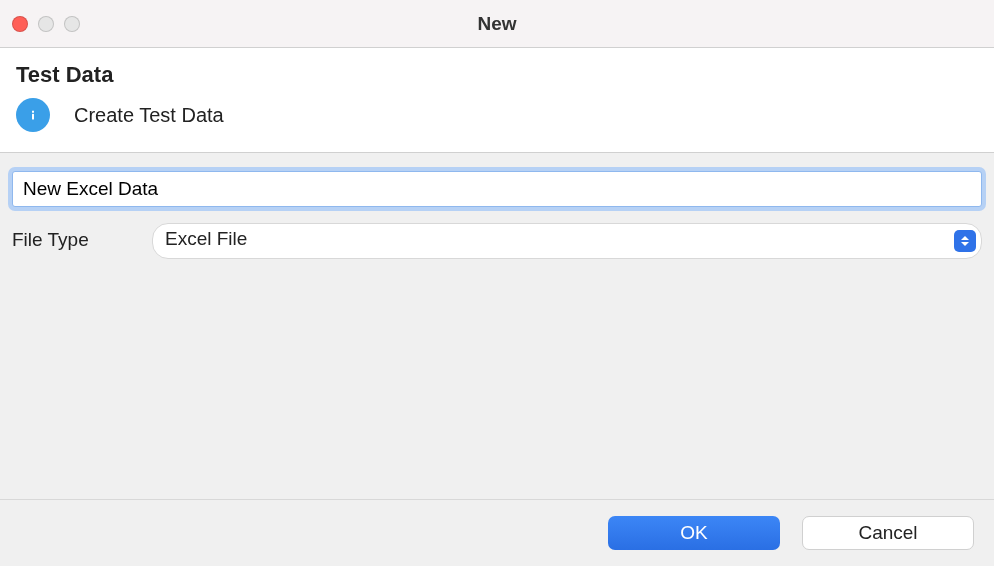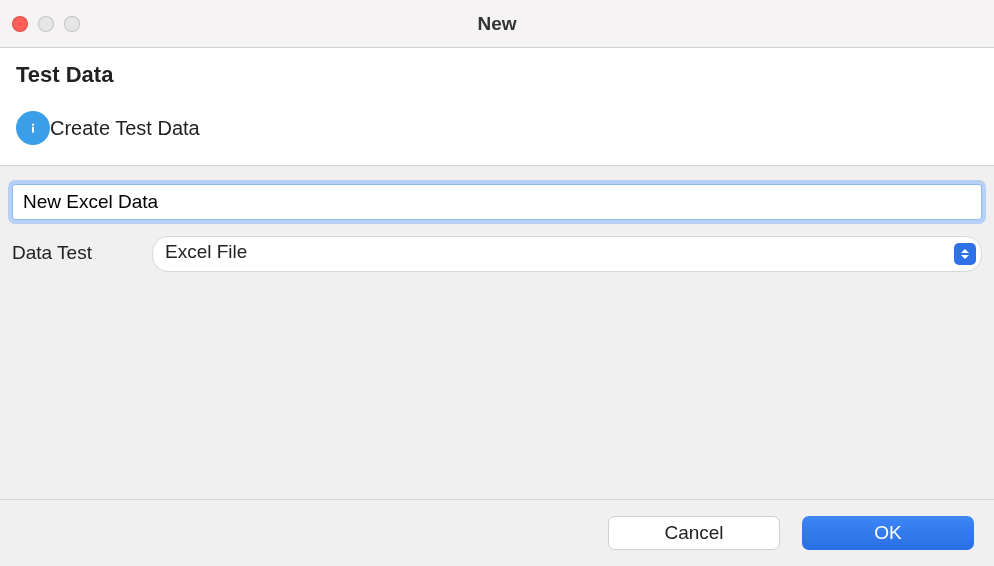--- a/index.html
+++ b/index.html
@@ -49,26 +49,26 @@
     }
     .header-section {
       background: #ffffff;
       border-bottom: 1px solid #d0d0d0;
       padding: 14px 16px 20px 16px;
     }
     .header-title {
       font-size: 22px;
       font-weight: 700;
       color: #222;
-      margin-bottom: 23px;
+      margin-bottom: 10px;
     }
     .header-sub-row {
       display: flex;
       align-items: center;
-      gap: 0;
+      gap: 24px;
       padding-left: 0;
     }
     .info-icon {
       width: 34px;
       height: 34px;
       border-radius: 50%;
       background: #3a9fe8;
       display: flex;
       align-items: center;
       justify-content: center;
@@ -230,28 +230,28 @@
 
 <div class="form-area">
 
   <div class="form-row">
     <div class="form-control-wrap">
       <input type="text" class="text-input focused" value="New Excel Data" style="">
     </div>
   </div>
 
   <div class="form-row">
-    <div class="form-label">Data Test</div>
+    <div class="form-label">File Type</div>
     <div class="form-control-wrap">
       <div class="select-wrap">
         <div class="select-input">Excel File</div>
         <div class="select-arrows"></div>
       </div>
     </div>
   </div>
 
 
 </div>
 
 <div class="footer">
+  <button class="btn btn-ok">OK</button>
   <button class="btn btn-cancel">Cancel</button>
-  <button class="btn btn-ok">OK</button>
 </div>
 
 </body></html>

